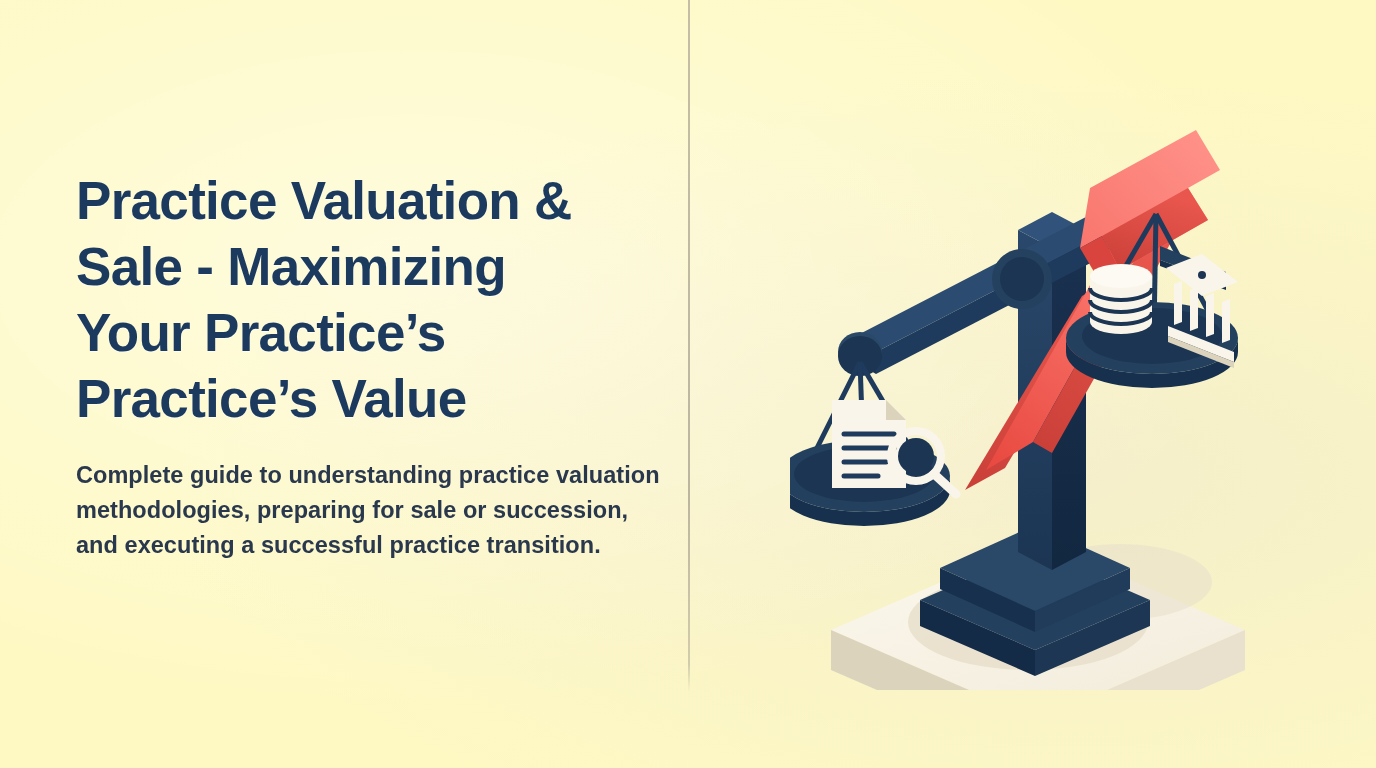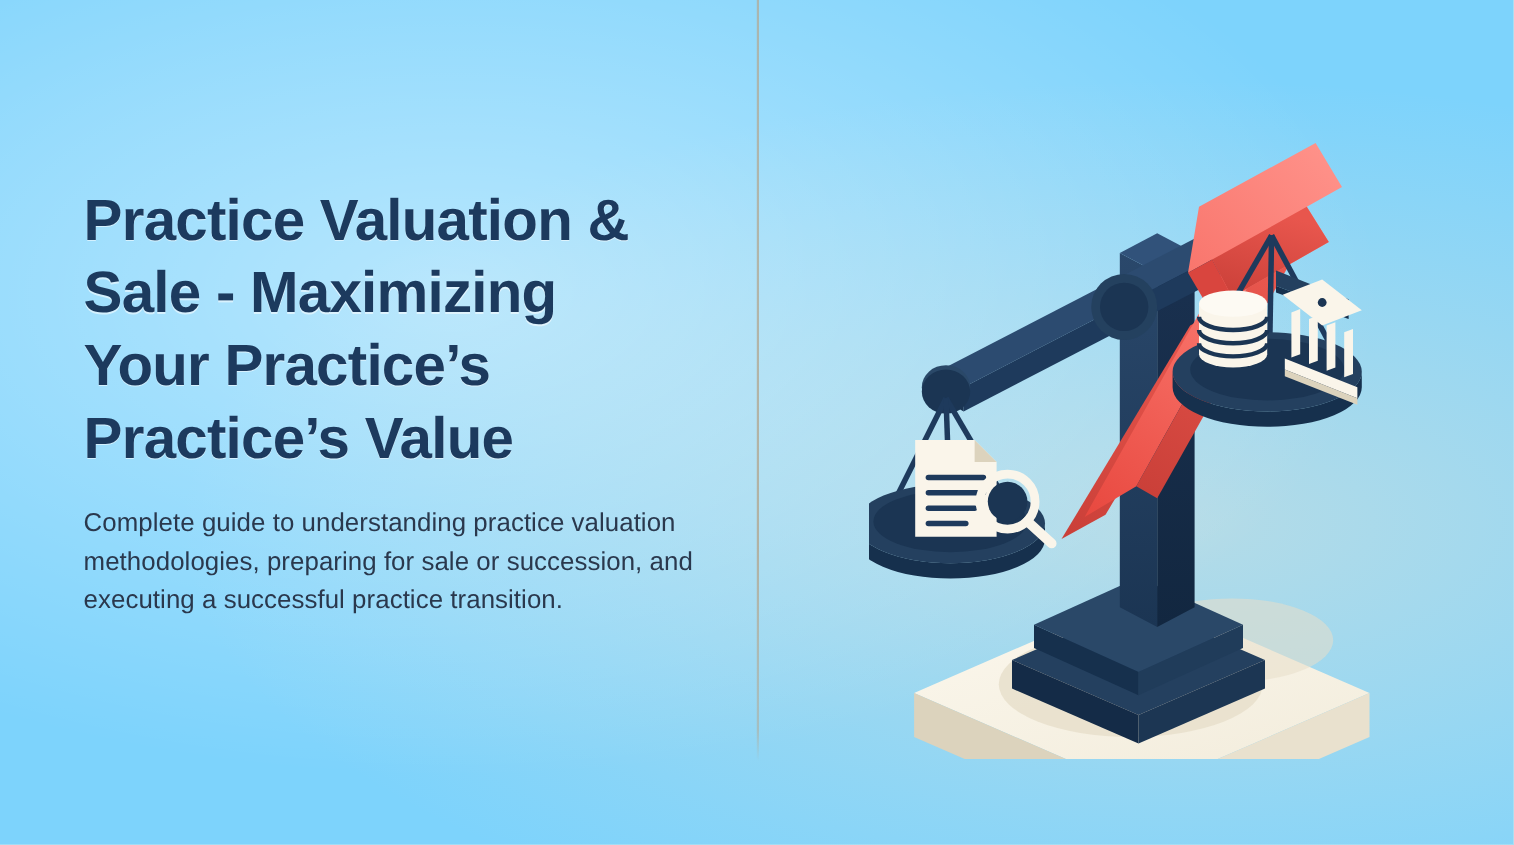--- a/index.html
+++ b/index.html
@@ -14,21 +14,21 @@
   body {
     background:#F4EFE3;
     font-family:"Liberation Sans", sans-serif;
     position:relative;
   }
 
   .slide {
     position:relative;
     width:1376px;
     height:768px;
-    background:#7dd3fc;
+    background:#fef9c3;
     overflow:hidden;
   }
 
   
   .grain {
     position:absolute;
     inset:0;
     pointer-events:none;
     background:
       radial-gradient(ellipse at 30% 35%, rgba(255,255,255,0.45) 0%, rgba(255,255,255,0) 62%),
@@ -65,21 +65,21 @@
     letter-spacing:-0.7px;
     text-shadow:0 1px 0 rgba(255,255,255,0.55);
     max-width:520px;
   }
 
   .subhead {
     margin-top:26px;
     color:#2A384D;
     font-size:23.5px;
     line-height:35px;
-    font-weight:normal;
+    font-weight:bold;
     letter-spacing:0.05px;
     max-width:590px;
   }
 
   
   .illus-wrap {
     position:absolute;
     left:790px;
     top:70px;
     width:500px;

